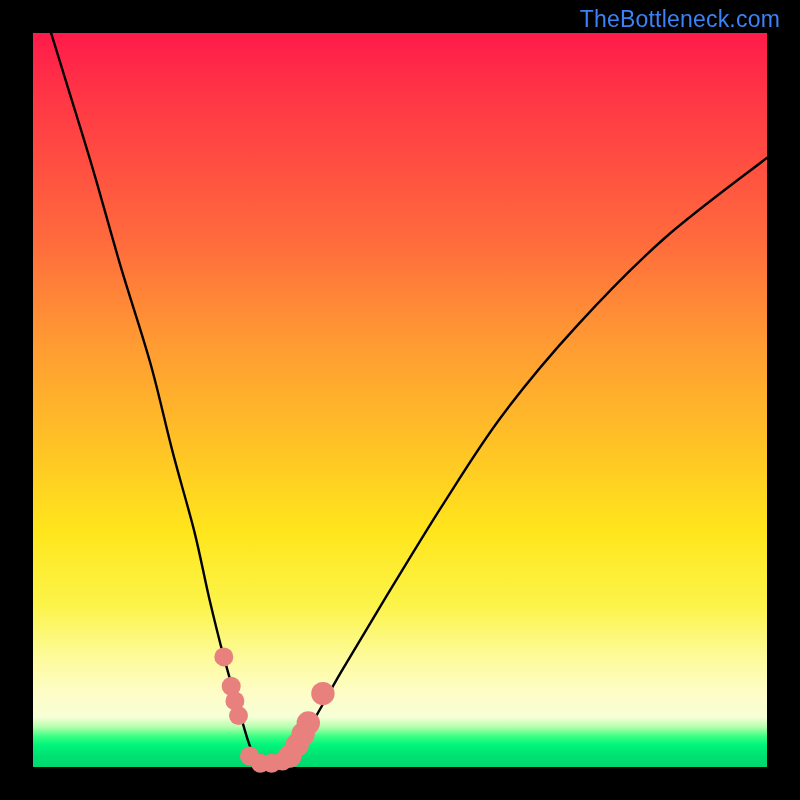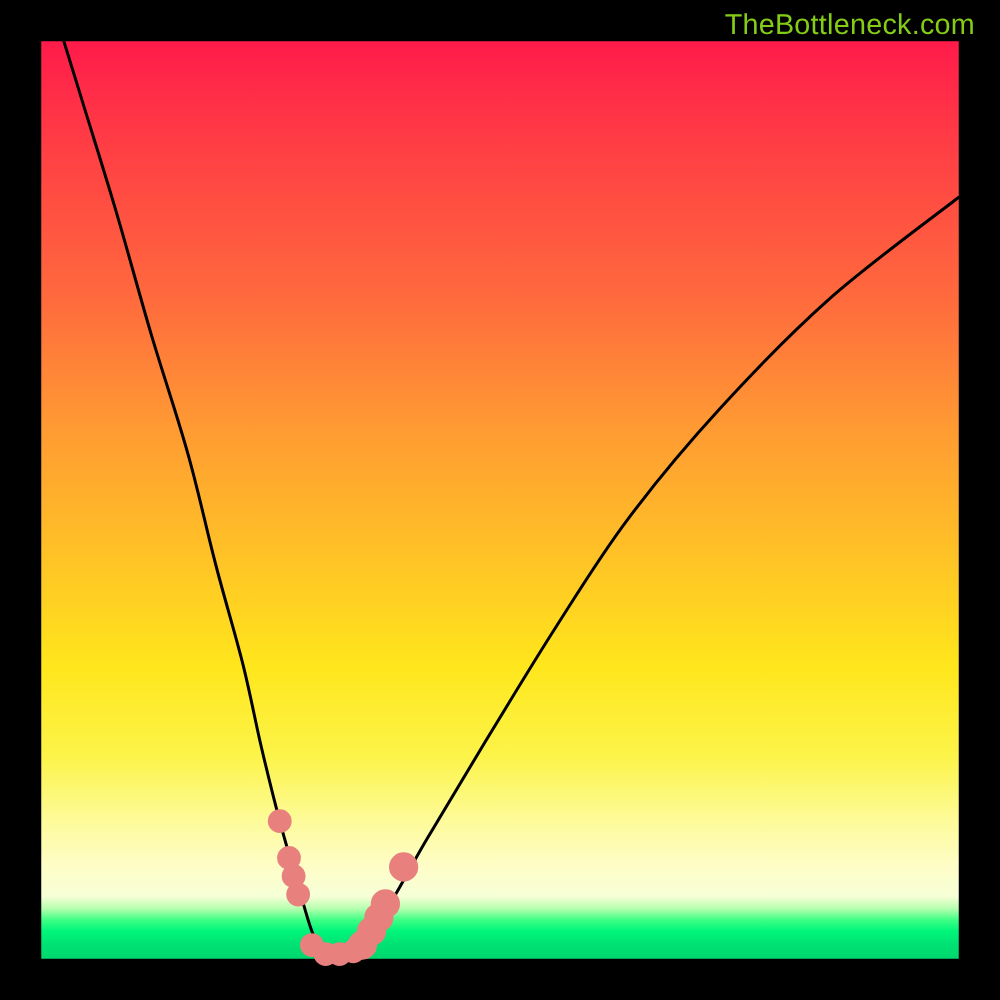--- a/index.html
+++ b/index.html
@@ -42,21 +42,21 @@
       #3cff84 95.8%,
       #00f57a 97%,
       #00e173 98.5%,
       #00d76e 100%
     );
   }
   .attribution {
     position: absolute;
     top: 6px;
     right: 20px;
-    color: #84cc16;
+    color: #3b82f6;
     font-size: 23px;
     font-weight: 400;
     letter-spacing: 0.2px;
     white-space: nowrap;
   }
   svg.curves {
     position: absolute;
     left: 0;
     top: 0;
     width: 734px;

